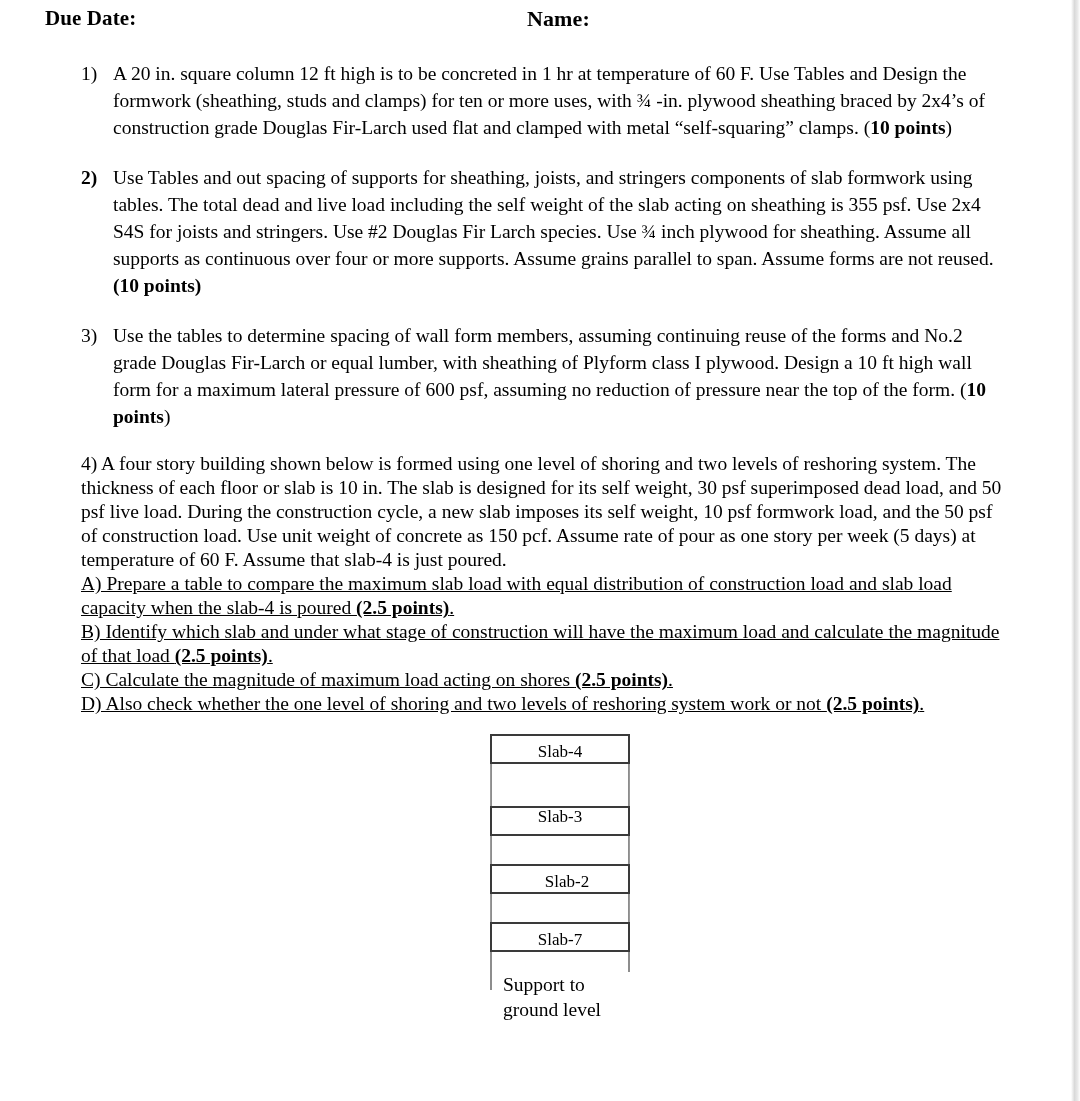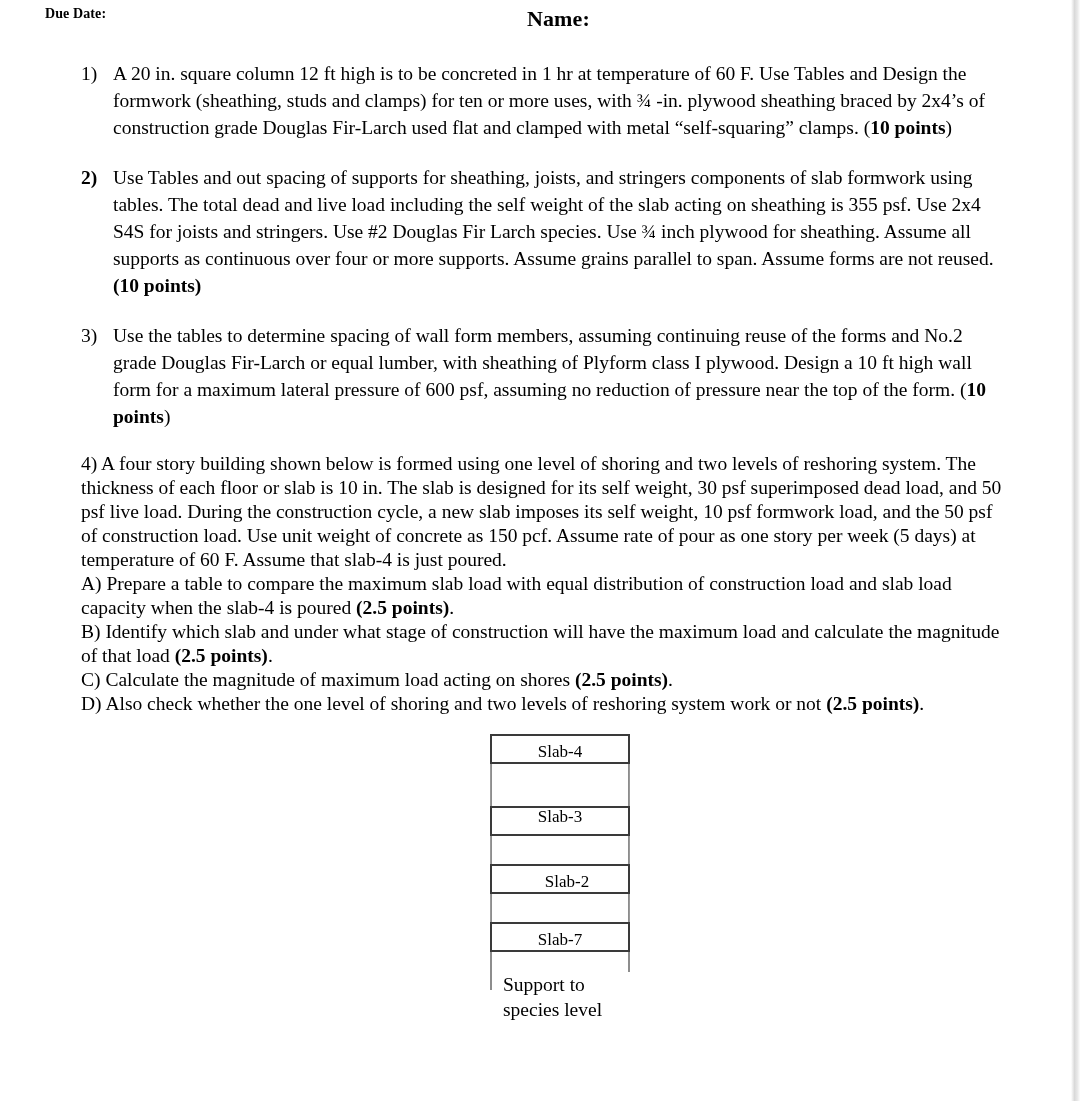--- a/index.html
+++ b/index.html
@@ -37,21 +37,21 @@
   .header {
     position: relative;
     height: 34px;
     padding-top: 6px;
   }
   .header .due-date {
     position: absolute;
     left: 45px;
     top: 6px;
     font-weight: bold;
-    font-size: 14px;
+    font-size: 21px;
     letter-spacing: 0.1px;
   }
   .header .name {
     position: absolute;
     left: 527px;
     top: 6px;
     font-weight: bold;
     font-size: 22px;
     letter-spacing: 0.1px;
     font-family: Liberation Serif, serif;
@@ -83,21 +83,21 @@
 
   
   .problem-block {
     position: relative;
     padding-left: 81px;
     padding-right: 62px;
     font-size: 19.5px;
     line-height: 24px;
   }
   .problem-block .para { margin: 0; }
-  .problem-block .subpart { margin: 0; }
+  .problem-block .subpart { margin: 0; text-decoration: underline; }
 
   b, .b { font-weight: bold; }
 
   
   .diagram-wrap {
     position: relative;
     height: 290px;
     margin-top: 18px;
   }
   .diagram {
@@ -209,16 +209,16 @@
           <div class="band slab" style="top: 130px; height: 30px;">
             <span class="lbl" style="padding-top: 7px; margin-left: 14px;">Slab-2</span>
           </div>
           <div class="band story" style="top: 160px; height: 28px;"></div>
           <div class="band slab" style="top: 188px; height: 30px;">
             <span class="lbl" style="padding-top: 7px;">Slab-7</span>
           </div>
         </div>
     </div>
     <div class="support-note">Support to
-species level</div>
+ground level</div>
   </div>
 
 </div>
 
 </body></html>

